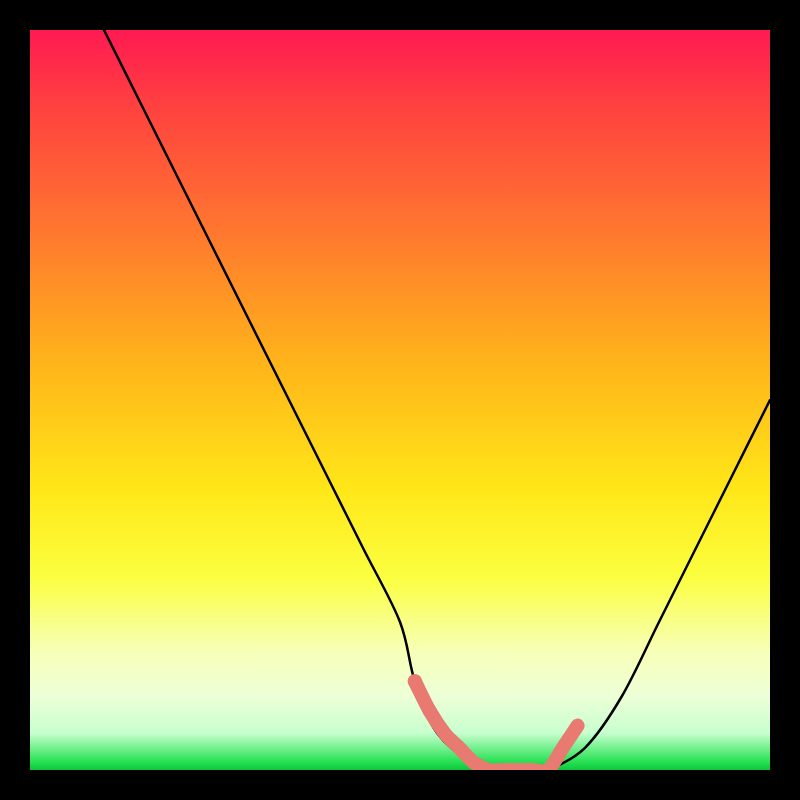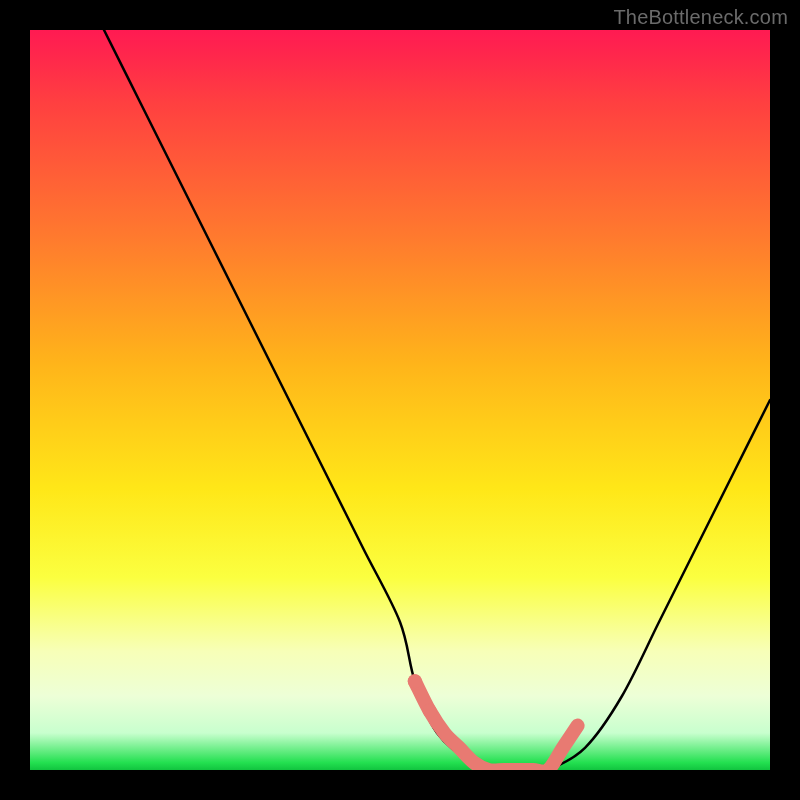--- a/index.html
+++ b/index.html
@@ -56,21 +56,20 @@
     left: 0;
     width: 740px;
     height: 740px;
   }
 </style>
 </head>
 <body>
 
 <div class="frame">
 
-  <div class="watermark">TheBottleneck.com</div>
 
   <div class="plot-area">
     <svg class="curve" viewBox="0 0 740 740" preserveAspectRatio="none">
       <path id="curve-main" fill="none" stroke="#000000" stroke-width="2.5" stroke-linecap="round" stroke-linejoin="round" d="M 74.0 0.0 C 80.2 12.3, 98.7 49.3, 111.0 74.0 C 123.3 98.7, 135.7 123.3, 148.0 148.0 C 160.3 172.7, 172.7 197.3, 185.0 222.0 C 197.3 246.7, 209.7 271.3, 222.0 296.0 C 234.3 320.7, 246.7 345.3, 259.0 370.0 C 271.3 394.7, 283.7 419.3, 296.0 444.0 C 308.3 468.7, 320.7 493.3, 333.0 518.0 C 345.3 542.7, 361.4 569.8, 370.0 592.0 C 378.6 614.2, 378.6 632.7, 384.8 651.2 C 391.0 669.7, 397.1 689.4, 407.0 703.0 C 416.9 716.6, 431.7 726.4, 444.0 732.6 C 456.3 738.8, 471.1 738.8, 481.0 740.0 C 490.9 741.2, 497.0 740.0, 503.2 740.0 C 509.4 740.0, 509.4 743.7, 518.0 740.0 C 526.6 736.3, 542.7 730.1, 555.0 717.8 C 567.3 705.5, 579.7 687.0, 592.0 666.0 C 604.3 645.0, 616.7 616.7, 629.0 592.0 C 641.3 567.3, 653.7 542.7, 666.0 518.0 C 678.3 493.3, 690.7 468.7, 703.0 444.0 C 715.3 419.3, 733.8 382.3, 740.0 370.0 "></path>
       <path id="curve-band" fill="none" stroke="#e87a72" stroke-width="14" stroke-linecap="round" stroke-linejoin="round" d="M 384.8 651.2 C 387.3 656.1, 394.7 672.2, 399.6 680.8 C 404.5 689.4, 409.5 696.8, 414.4 703.0 C 419.3 709.2, 424.3 712.9, 429.2 717.8 C 434.1 722.7, 439.1 728.9, 444.0 732.6 C 448.9 736.3, 453.9 738.8, 458.8 740.0 C 463.7 741.2, 468.7 740.0, 473.6 740.0 C 478.5 740.0, 483.5 740.0, 488.4 740.0 C 493.3 740.0, 498.3 740.0, 503.2 740.0 C 508.1 740.0, 513.1 743.7, 518.0 740.0 C 522.9 736.3, 527.9 725.2, 532.8 717.8 C 537.7 710.4, 545.1 699.3, 547.6 695.6 "></path>
 
       <g id="band-dots" fill="#e87a72">
           <circle cx="384.8" cy="651.2" r="7"></circle>
           <circle cx="399.6" cy="680.8" r="7"></circle>
         </g>

